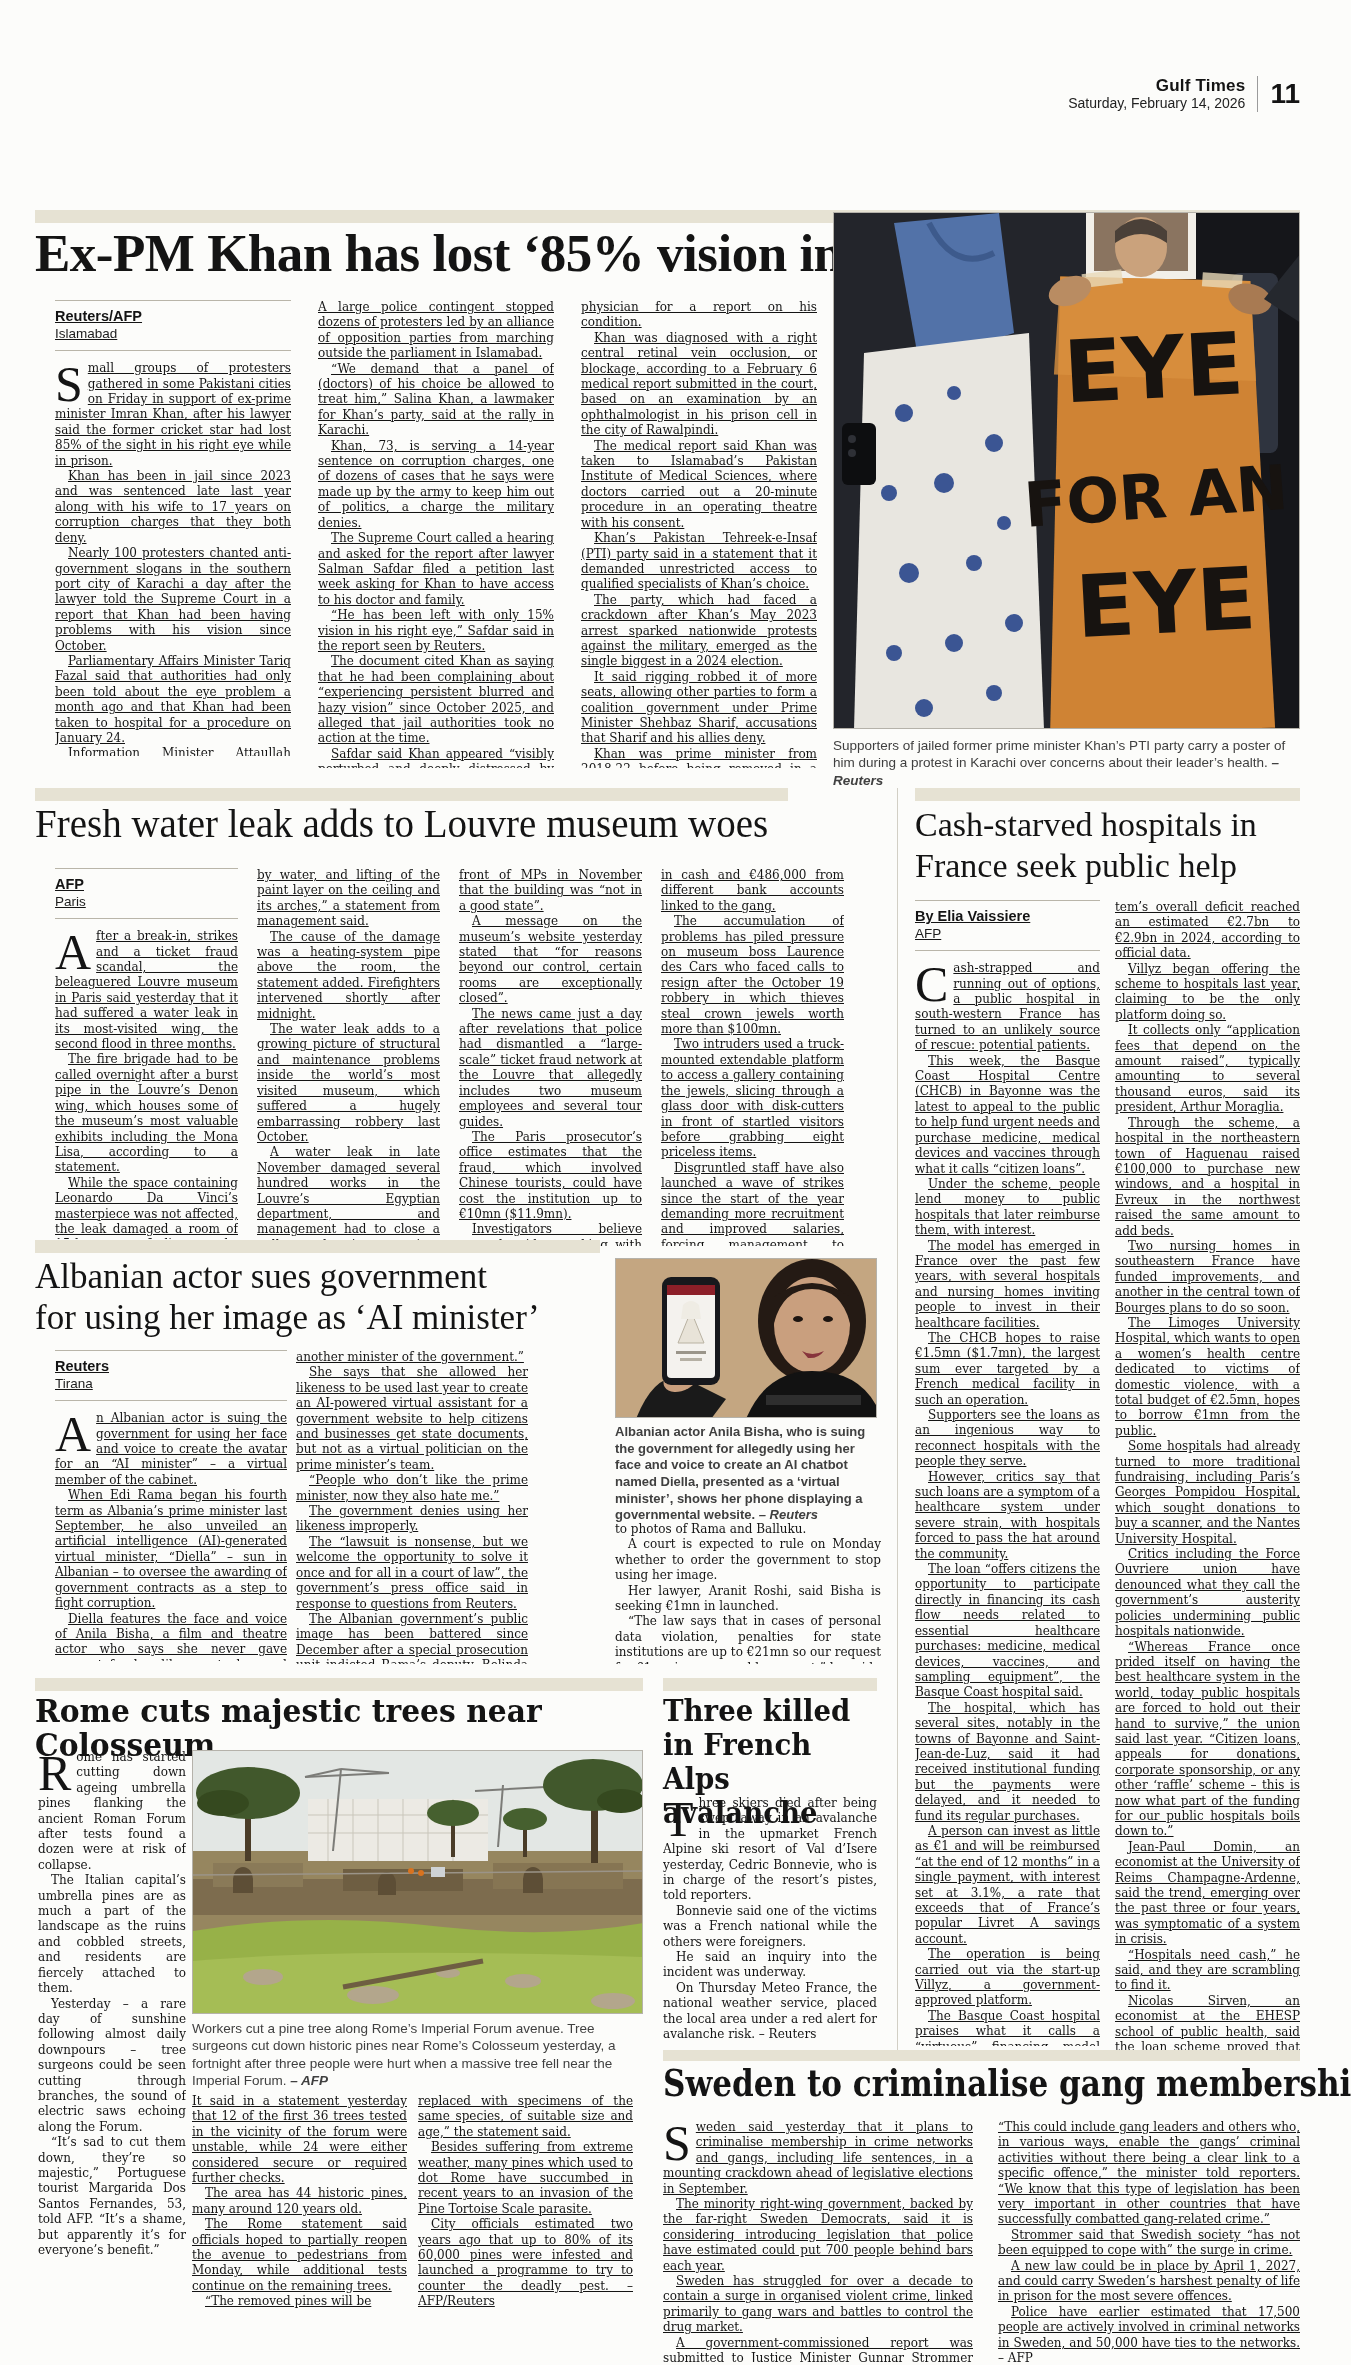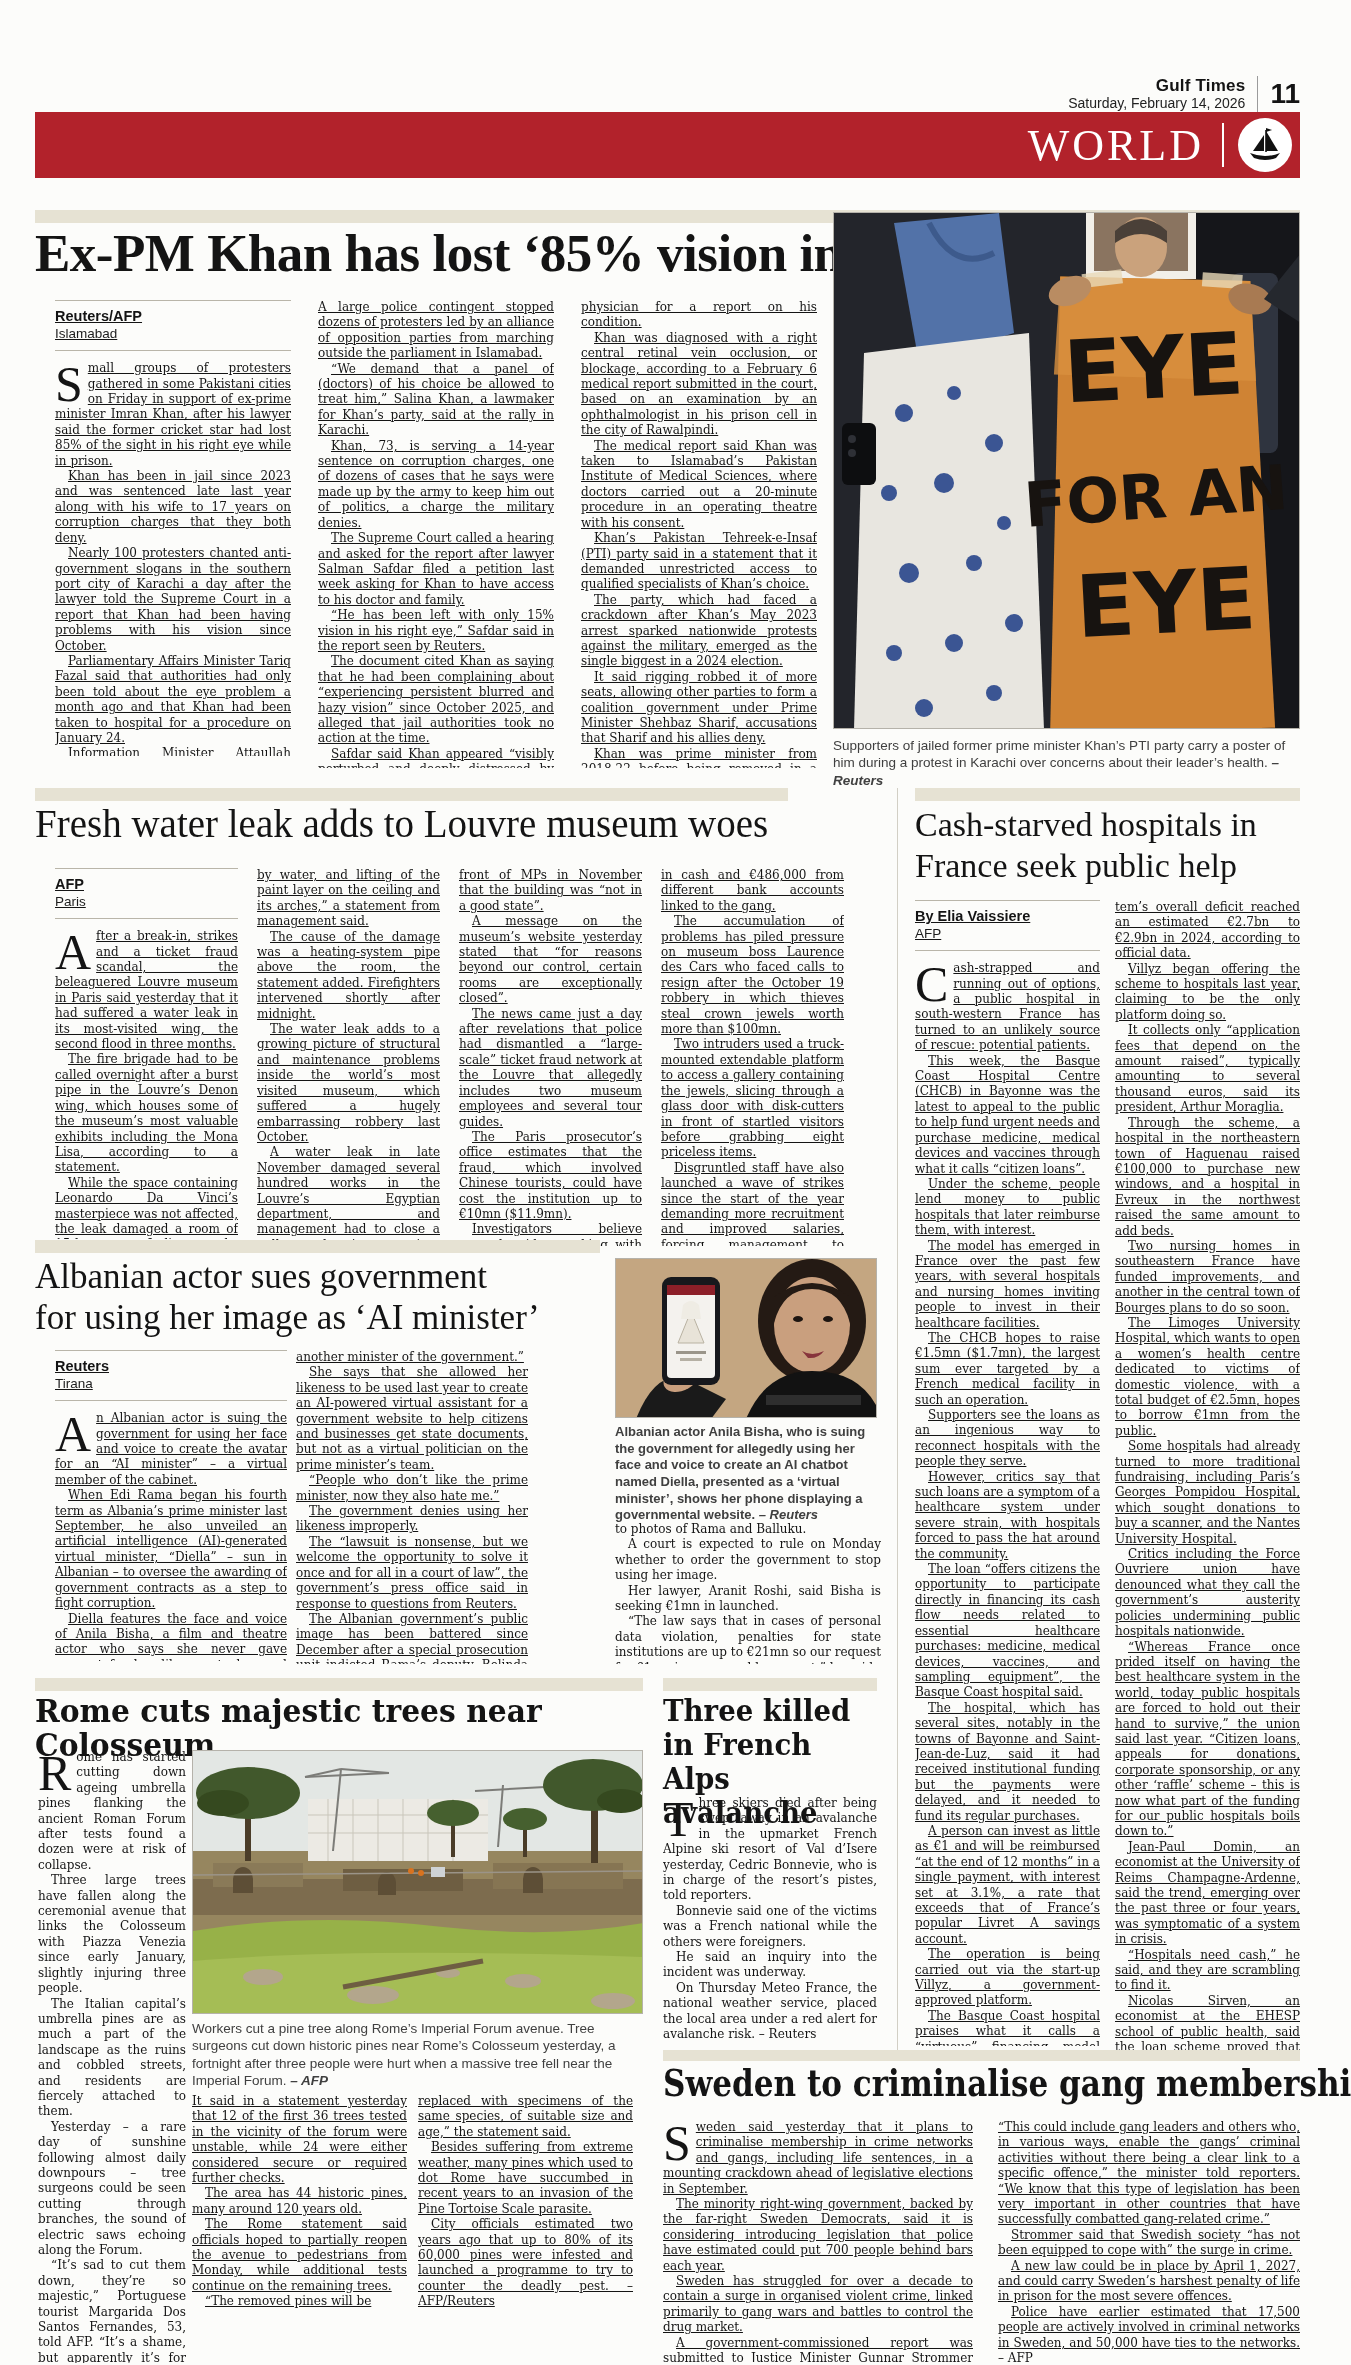--- a/index.html
+++ b/index.html
@@ -97,33 +97,20 @@
 
   <div class="abs" id="masthead">
     <div class="mast-txt">
       <div class="mast-title">Gulf Times</div>
       <div class="mast-date">Saturday, February 14, 2026</div>
     </div>
     <div class="mast-div"></div>
     <div class="mast-page">11</div>
   </div>
 
-  <div class="abs" id="banner">
-    <span class="world">WORLD</span>
-    <span class="banner-sep"></span>
-    <span class="logo-circle">
-      <svg width="40" height="40" viewBox="0 0 40 40">
-        <path d="M21 5 L21 27" stroke="#111" stroke-width="1.6" fill="none"></path>
-        <path d="M21 6 L33 26 L21 26 Z" fill="#111"></path>
-        <path d="M19 10 L8 26 L19 26 Z" fill="#111"></path>
-        <path d="M5 28 Q20 34 35 28 L31 33 Q20 37 9 33 Z" fill="#111"></path>
-        <path d="M21 3 L27 5 L21 7 Z" fill="#111"></path>
-      </svg>
-    </span>
-  </div>
 
   <div class="abs kicker" id="khan-kicker"></div>
   <h1 class="abs hl-serif" id="khan-headline" style="margin:0">Ex-PM Khan has lost ‘85% vision in one eye’</h1>
 
   <div class="abs cols" id="khan-cols">
     <div>
       <div class="byline">
         <div class="by-name">Reuters/AFP</div>
         <div class="by-city">Islamabad</div>
       </div>
@@ -349,21 +336,20 @@
       <p>to photos of Rama and Balluku.</p>
       <p>A court is expected to rule on Monday whether to order the government to stop using her image.</p>
       <p>Her lawyer, Aranit Roshi, said Bisha is seeking €1mn in launched.</p>
       <p>“The law says that in cases of personal data violation, penalties for state institutions are up to €21mn so our request for €1mn is a reasonable amount,” he said.</p>
     </div>
 
   <div class="abs kicker" id="rome-kicker"></div>
   <h2 class="abs hl-slab" id="rome-headline" style="margin:0">Rome cuts majestic trees near Colosseum</h2>
   <div class="abs bodycol dc" id="rome-c1">
       <p>Rome has started cutting down ageing umbrella pines flanking the ancient Roman Forum after tests found a dozen were at risk of collapse.</p>
-      <p>Three large trees have fallen along the ceremonial avenue that links the Colosseum with Piazza Venezia since early January, slightly injuring three people.</p>
       <p>The Italian capital’s umbrella pines are as much a part of the landscape as the ruins and cobbled streets, and residents are fiercely attached to them.</p>
       <p>Yesterday – a rare day of sunshine following almost daily downpours – tree surgeons could be seen cutting through branches, the sound of electric saws echoing along the Forum.</p>
       <p>“It’s sad to cut them down, they’re so majestic,” Portuguese tourist Margarida Dos Santos Fernandes, 53, told AFP. “It’s a shame, but apparently it’s for everyone’s benefit.”</p>
     </div>
 
   <div class="abs photo" id="rome-photo">
     <svg width="451" height="264" viewBox="0 0 451 264">
       <rect width="451" height="110" fill="#e3e7e4"></rect>
       <rect y="100" width="451" height="110" fill="#96865f"></rect>
 

